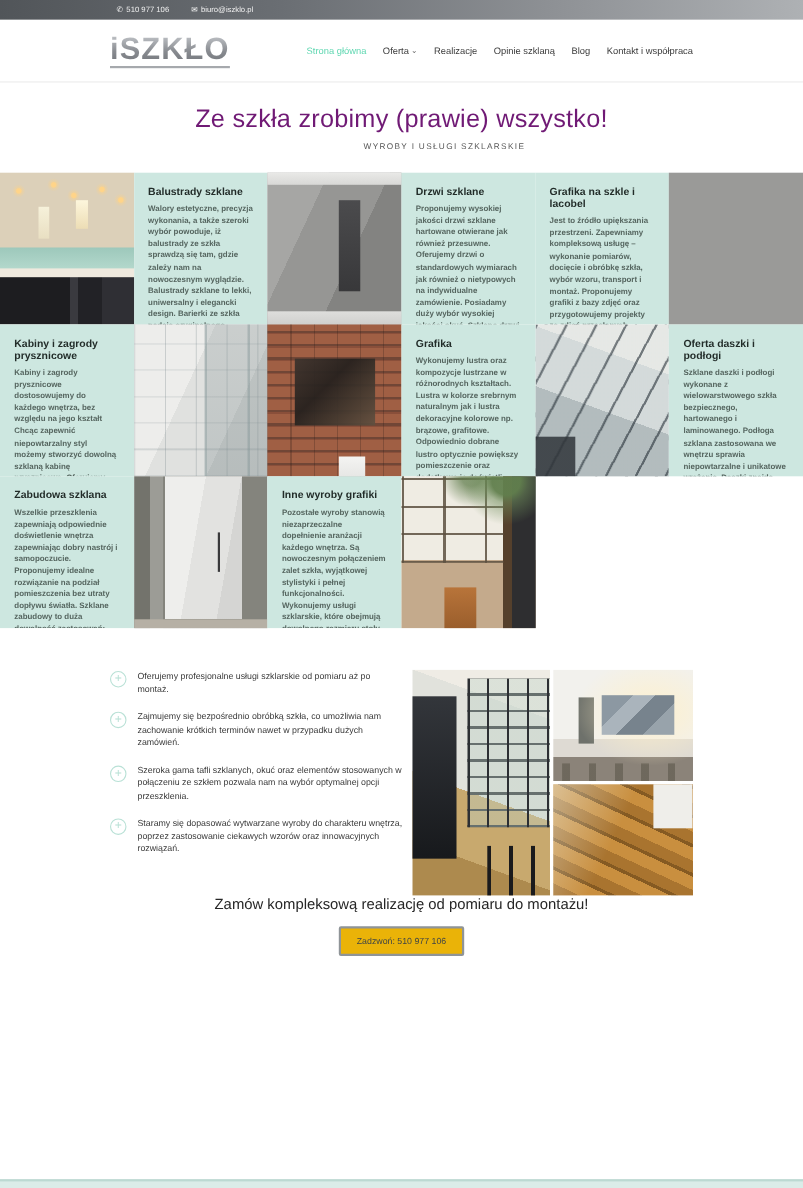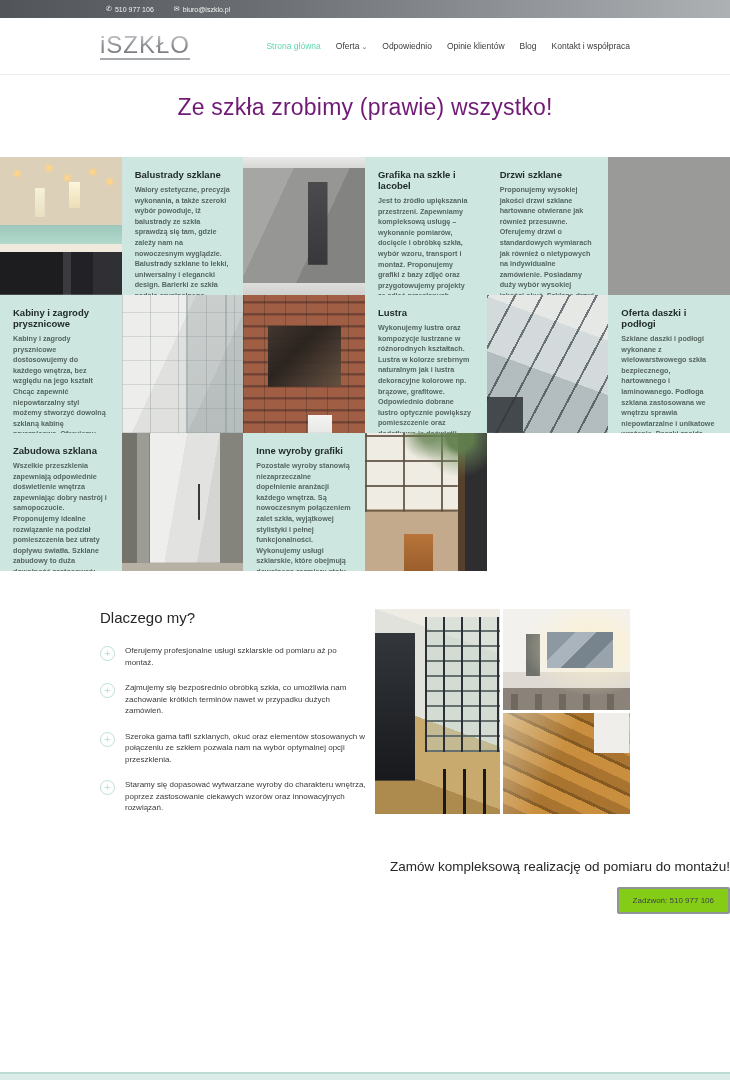--- a/index.html
+++ b/index.html
@@ -19,21 +19,21 @@
   }
   .topbar a { color:#f2f2f2; text-decoration:none; display:flex; align-items:center; gap:3px; }
   .topbar .ico { font-size:7px; }
 
   
   .header {
     height:57px; display:flex; align-items:center; justify-content:space-between;
     padding:0 100px; background:#fff; border-bottom:1px solid #ececec;
   }
   .logo {
-    font-size:24px; font-weight:400; letter-spacing:1px; cursor:pointer;
+    font-size:28px; font-weight:700; letter-spacing:1px; cursor:pointer;
     background:linear-gradient(180deg,#c4c7cb 0%,#888b90 55%,#6f7277 100%);
     -webkit-background-clip:text; background-clip:text; color:transparent;
     border-bottom:2px solid #a6a9ad; padding-bottom:1px; line-height:1;
   }
   .nav { display:flex; align-items:center; gap:15px; font-size:8.5px; color:#3b3b3b; }
   .nav .nav-item { display:flex; align-items:center; gap:2px; cursor:pointer; white-space:nowrap; }
   .nav .active { color:#5fd7b1; }
   .nav .chev { font-size:7px; color:#6b6b6b; line-height:1; }
 
   
@@ -136,25 +136,25 @@
     repeating-linear-gradient(90deg,rgba(95,90,78,.65) 0 7px,transparent 7px 24px) 40% 100%/85% 16%,
     linear-gradient(180deg,#f2f1ed 0 62%,#dedad3 62% 78%,#8b8379 78% 100%);
     background-repeat:no-repeat; }
   .cl-stairs { background:
     linear-gradient(#efeeea,#efeeea) 100% 0/28% 40%,
     linear-gradient(115deg,rgba(240,250,250,.45),rgba(255,255,255,0) 45%) 0 0/100% 100%,
     repeating-linear-gradient(25deg,#a9742f 0 10px,#c98f3f 10px 21px,#855a22 21px 24px);
     background-repeat:no-repeat,no-repeat,repeat; }
 
   
-  .cta { text-align:right; margin-top:31px; }
+  .cta { text-align:center; }
   .cta h2 { font-size:13.5px; font-weight:500; color:#262626; }
   .cta .btn {
     display:inline-block; margin-top:13px; padding:7px 14px;
-    border:2px solid #8f9497; border-radius:2px; background:#84cc16;
+    border:2px solid #8f9497; border-radius:2px; background:#eab308;
     font-size:8px; color:#3e4447; cursor:pointer;
   }
 
   
   .footer {
     position:absolute; left:0; bottom:0; width:100%; height:8px;
     background:#dbece8; border-top:2px solid #bcd9d2;
   }
 </style>
 </head>
@@ -175,65 +175,66 @@
   <div class="logo">iSZKŁO</div>
   <nav class="nav">
     <span class="nav-item active">
         <span>Strona główna</span>
       </span>
     <span class="nav-item">
         <span>Oferta</span>
         <span class="chev">⌄</span>
       </span>
     <span class="nav-item">
-        <span>Odpowiednio</span>
-      </span>
-    <span class="nav-item">
-        <span>Opinie klientów</span>
+        <span>Realizacje</span>
+      </span>
+    <span class="nav-item">
+        <span>Opinie szklaną</span>
       </span>
     <span class="nav-item">
         <span>Blog</span>
       </span>
     <span class="nav-item">
         <span>Kontakt i współpraca</span>
       </span>
   </nav>
 </div>
 
 <div class="hero">
   <h1>Ze szkła zrobimy (prawie) wszystko!</h1>
+  <div class="sub">WYROBY  I USŁUGI SZKLARSKIE</div>
 </div>
 
 <div class="services">
 
   <div class="photo ph-balustrade"></div>
   <div class="tile">
     <h3>Balustrady szklane</h3>
     <p>Walory estetyczne, precyzja wykonania, a także szeroki wybór powoduje, iż balustrady ze szkła sprawdzą się tam, gdzie zależy nam na nowoczesnym wyglądzie.  Balustrady szklane to lekki, uniwersalny i elegancki design.  Barierki ze szkła nadają oryginalnego charakteru każdemu pomieszczeniu, w którym się znajdują.  Nasze usługi szklarskie obejmują balustrady zewnętrzne i wewnętrzne.</p>
   </div>
   <div class="photo ph-door"></div>
   <div class="tile">
+    <h3>Drzwi szklane</h3>
+    <p>Proponujemy wysokiej jakości drzwi szklane hartowane otwierane jak również przesuwne. Oferujemy drzwi o standardowych wymiarach jak również o nietypowych na indywidualne zamówienie. Posiadamy duży wybór wysokiej jakości okuć. Szklane drzwi nadają każdemu wnętrzu nowoczesny wymiar.</p>
+  </div>
+
+  <div class="tile">
     <h3>Grafika na szkle i lacobel</h3>
     <p>Jest to źródło upiększania przestrzeni. Zapewniamy kompleksową usługę – wykonanie pomiarów, docięcie i obróbkę szkła, wybór wzoru, transport i montaż.  Proponujemy grafiki z bazy zdjęć oraz przygotowujemy projekty ze zdjęć przesłanych. Każdy panel szklany zaprojektujemy tak, aby idealnie pasował do  Państwa wnętrza.</p>
   </div>
-
-  <div class="tile">
-    <h3>Drzwi szklane</h3>
-    <p>Proponujemy wysokiej jakości drzwi szklane hartowane otwierane jak również przesuwne. Oferujemy drzwi o standardowych wymiarach jak również o nietypowych na indywidualne zamówienie. Posiadamy duży wybór wysokiej jakości okuć. Szklane drzwi nadają każdemu wnętrzu nowoczesny wymiar.</p>
-  </div>
   <div class="photo ph-kitchen"></div>
   <div class="tile">
     <h3>Kabiny i zagrody prysznicowe</h3>
     <p>Kabiny i zagrody prysznicowe dostosowujemy do każdego wnętrza, bez względu na jego kształt Chcąc zapewnić  niepowtarzalny styl możemy stworzyć dowolną szklaną kabinę prysznicową. Oferujemy  Państwu szklane kabiny i zagrody prysznicowe na wymiar. Stosujemy szkło hartowane oraz wysokiej jakości okucia.</p>
   </div>
   <div class="photo ph-shower"></div>
 
   <div class="photo ph-brick"></div>
   <div class="tile">
-    <h3>Lustra</h3>
+    <h3>Grafika</h3>
     <p>Wykonujemy lustra oraz kompozycje lustrzane w różnorodnych kształtach.  Lustra w kolorze srebrnym naturalnym jak i lustra dekoracyjne kolorowe np. brązowe, grafitowe. Odpowiednio dobrane lustro optycznie powiększy pomieszczenie oraz dodatkowo je doświetli.  Lustra to elegancki dodatek do  Państwa wnętrz.</p>
   </div>
   <div class="photo ph-canopy"></div>
   <div class="tile">
     <h3>Oferta daszki i podłogi</h3>
     <p>Szklane daszki i podłogi wykonane z wielowarstwowego szkła bezpiecznego, hartowanego i laminowanego.  Podłoga szklana zastosowana we wnętrzu sprawia niepowtarzalne i unikatowe wrażenie.  Daszki znajdą zastosowanie tam, gdzie potrzebna jest ochrona przed deszczem, śniegiem i słońcem.</p>
   </div>
 
   <div class="tile">
     <h3>Zabudowa szklana</h3>
@@ -242,21 +243,20 @@
   <div class="photo ph-frosted"></div>
   <div class="tile">
     <h3>Inne wyroby grafiki</h3>
     <p>Pozostałe wyroby stanowią niezaprzeczalne dopełnienie aranżacji każdego wnętrza. Są nowoczesnym połączeniem zalet szkła, wyjątkowej stylistyki i pełnej funkcjonalności. Wykonujemy usługi szklarskie, które obejmują dowolnego rozmiaru stoły, blaty, szafy, półki.  Możemy również wykonać dowolny projekt mebla wg  Państwa planów i zgodnie z  Państwa oczekiwaniami.</p>
   </div>
   <div class="photo ph-ceilingart"></div>
 </div>
 
 <div class="why">
   <div class="why-left">
-    <h2>Dlaczego my?</h2>
     <div class="why-item">
       <span class="plus">+</span>
       <p>Oferujemy profesjonalne usługi szklarskie od pomiaru aż po montaż.</p>
     </div>
     <div class="why-item">
       <span class="plus">+</span>
       <p>Zajmujemy się bezpośrednio obróbką szkła, co umożliwia nam zachowanie krótkich terminów nawet w przypadku dużych zamówień.</p>
     </div>
     <div class="why-item">
       <span class="plus">+</span>

